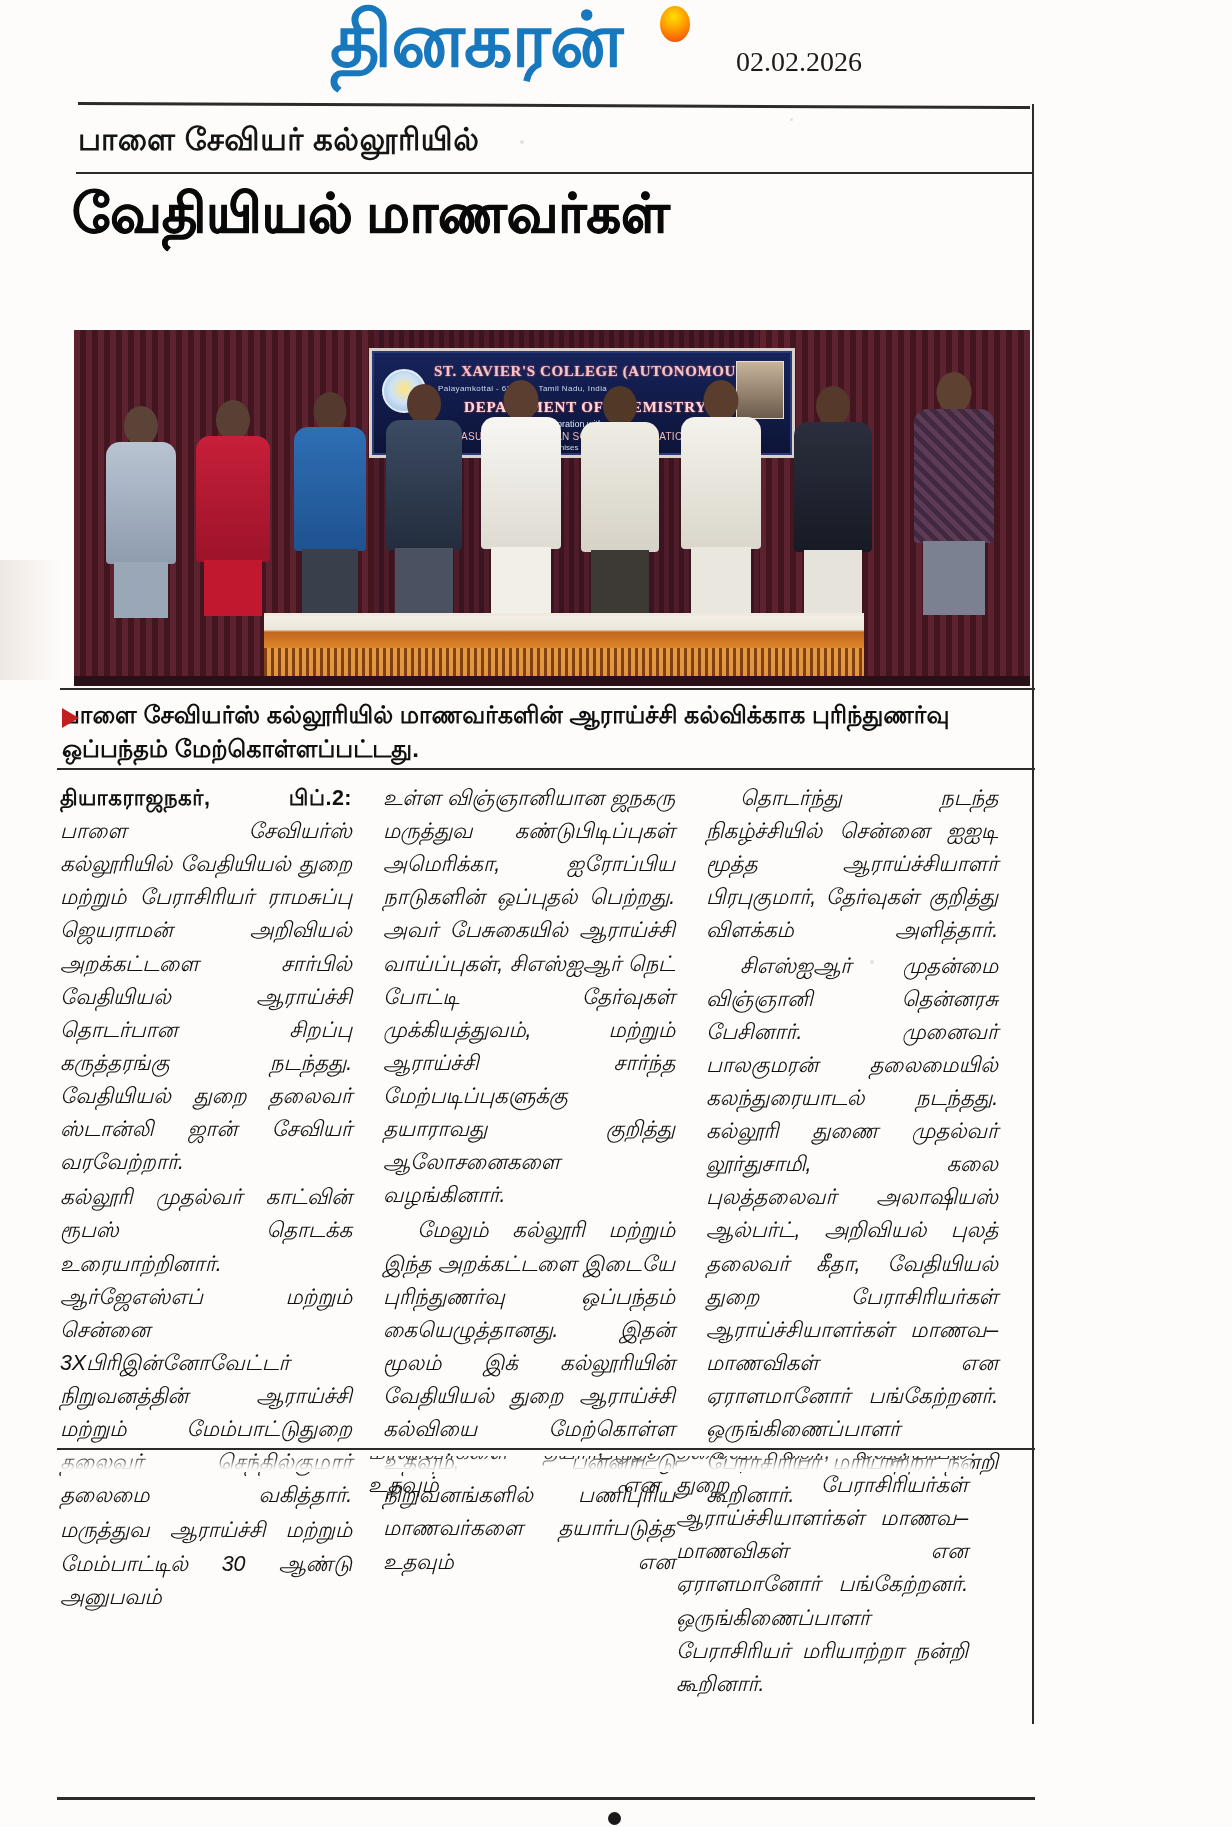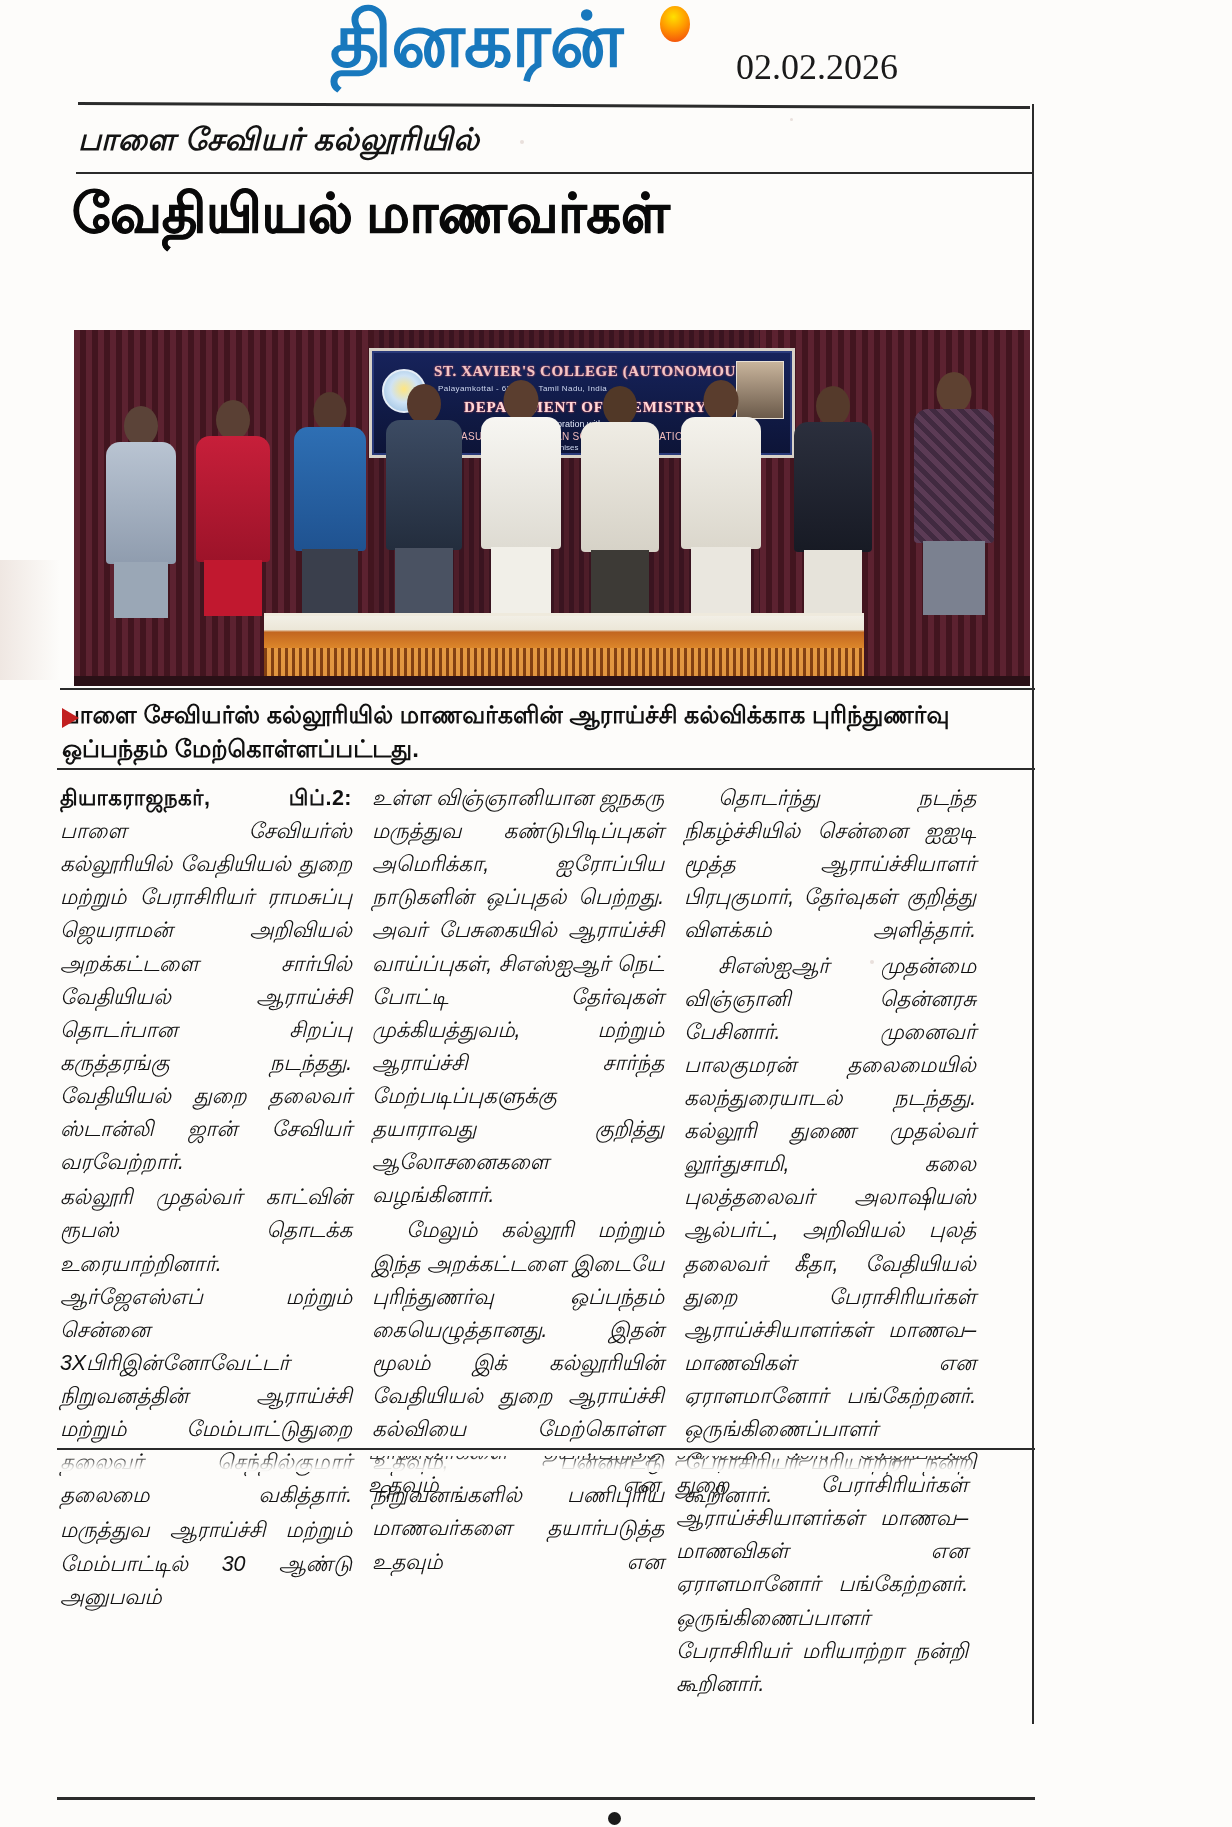--- a/index.html
+++ b/index.html
@@ -40,21 +40,21 @@
     position: absolute;
     left: 660px; top: 6px;
     width: 30px; height: 36px;
     border-radius: 50%;
     background: radial-gradient(circle at 45% 30%, #ffe000 0%, #ff9800 45%, #f03c10 100%);
   }
   #masthead-date {
     position: absolute;
     left: 736px; top: 46px;
     font-family: "Liberation Serif", serif;
-    font-size: 36px;
+    font-size: 28px;
     color: #1a1a1a;
     white-space: nowrap;
   }
 
   
   .rule {
     position: absolute;
     background: #2b2b2b;
   }
   #rule-top {
@@ -83,21 +83,20 @@
     width: 978px; height: 3px;
   }
 
   
   #kicker {
     position: absolute;
     left: 78px; top: 122px;
     font-family: "Liberation Sans", sans-serif;
     font-size: 31px;
     font-weight: bold;
-    font-style: italic;
     color: #141414;
     letter-spacing: 0.5px;
     white-space: nowrap;
   }
   #rule-kicker {
     left: 76px; top: 172px;
     width: 956px; height: 2px;
   }
   #headline {
     position: absolute;
@@ -285,21 +284,21 @@
     line-height: 1.42;
     letter-spacing: 0px;
   }
 
   
   #columns {
     position: absolute;
     left: 60px; top: 782px;
     width: 972px; height: 660px;
     display: flex;
-    gap: 4px;
+    gap: 15px;
   }
   .col {
     width: 308px;
     padding-right: 16px;
     box-sizing: border-box;
   }
   .col + .col { border-left: 0; }
   .para {
     font-family: "Liberation Sans", sans-serif;
     font-size: 21.5px;

